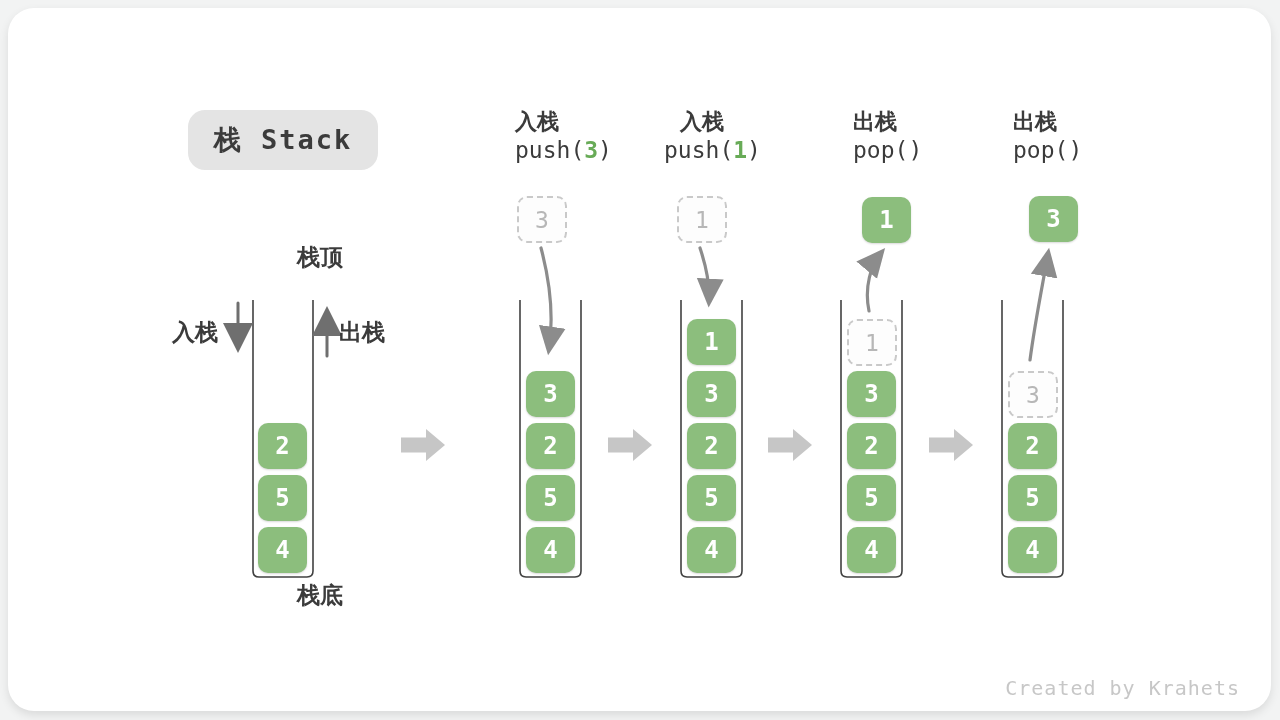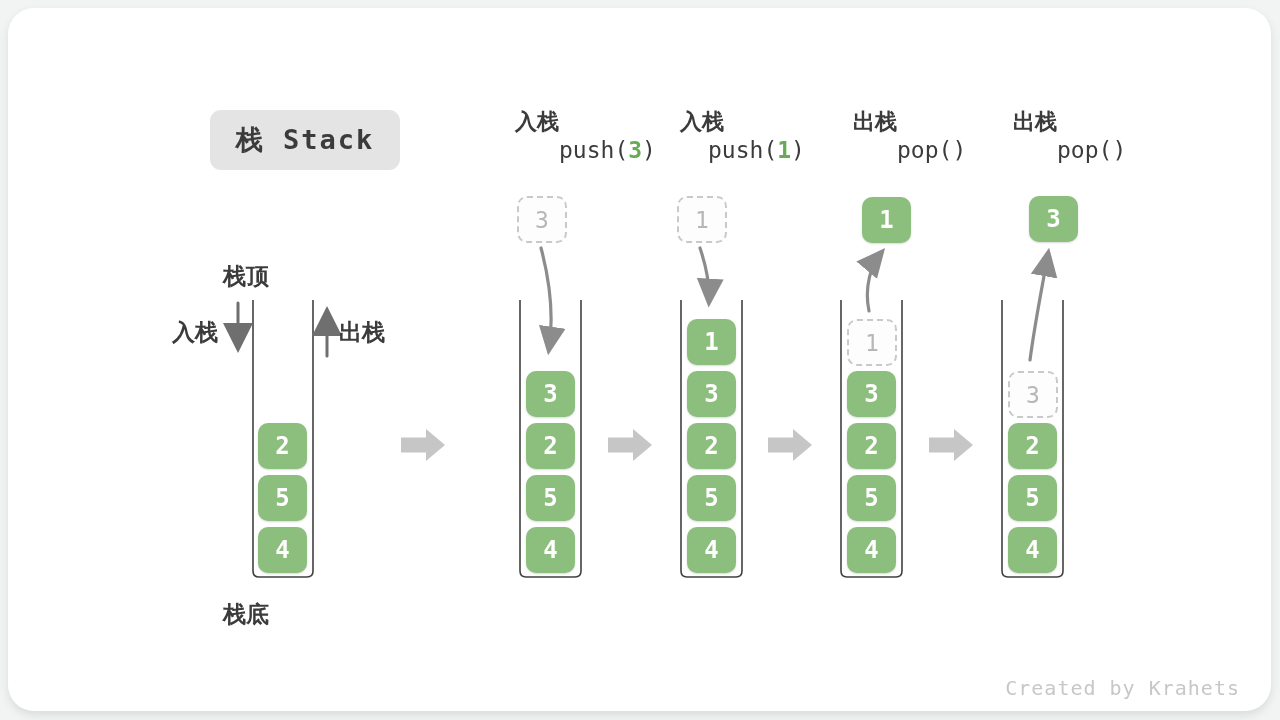--- a/index.html
+++ b/index.html
@@ -10,40 +10,39 @@
     position:relative;
   }
   .card{
     position:absolute;left:8px;top:8px;width:1263px;height:703px;
     background:#ffffff;border-radius:26px;
     box-shadow:0 4px 10px rgba(0,0,0,.10);
   }
   .abs{position:absolute;}
   .title-box{
     left:188px;top:110px;width:190px;height:60px;
-    background:var(--title-bg);border-radius:11px;
+    background:var(--title-bg);border-radius:17px;
     display:flex;align-items:center;justify-content:center;
     font-family:"DejaVu Sans Mono","DejaVu Sans",monospace;
     font-size:27px;font-weight:600;color:var(--text-dark);
     letter-spacing:2px;
-    margin-left:22px;
   }
   .cjk-label{
     font-weight:700;font-size:23px;color:var(--text-dark);
     white-space:nowrap;
   }
-  .centered{width:120px;text-align:left;margin-top:19px;}
+  .centered{width:120px;text-align:right;}
   .col-label{
     position:absolute;top:107px;
     font-weight:600;font-size:22px;color:var(--text-dark);white-space:nowrap;
   }
   .col-code{
     position:absolute;top:137px;
     font-family:"DejaVu Sans Mono",monospace;
-    font-size:23px;font-weight:500;color:var(--text-dark);white-space:nowrap;margin-left:44px;
+    font-size:23px;font-weight:500;color:var(--text-dark);white-space:nowrap;
   }
   .code-arg{color:var(--arg-green);font-weight:700;}
   .gblock{
     position:absolute;width:49px;height:46px;border-radius:10px;
     background:var(--block-green);
     display:flex;align-items:center;justify-content:center;
     color:#ffffff;font-family:"DejaVu Sans Mono",monospace;
     font-size:24px;font-weight:700;
     box-shadow:0 1px 2px rgba(0,0,0,.15);
   }

